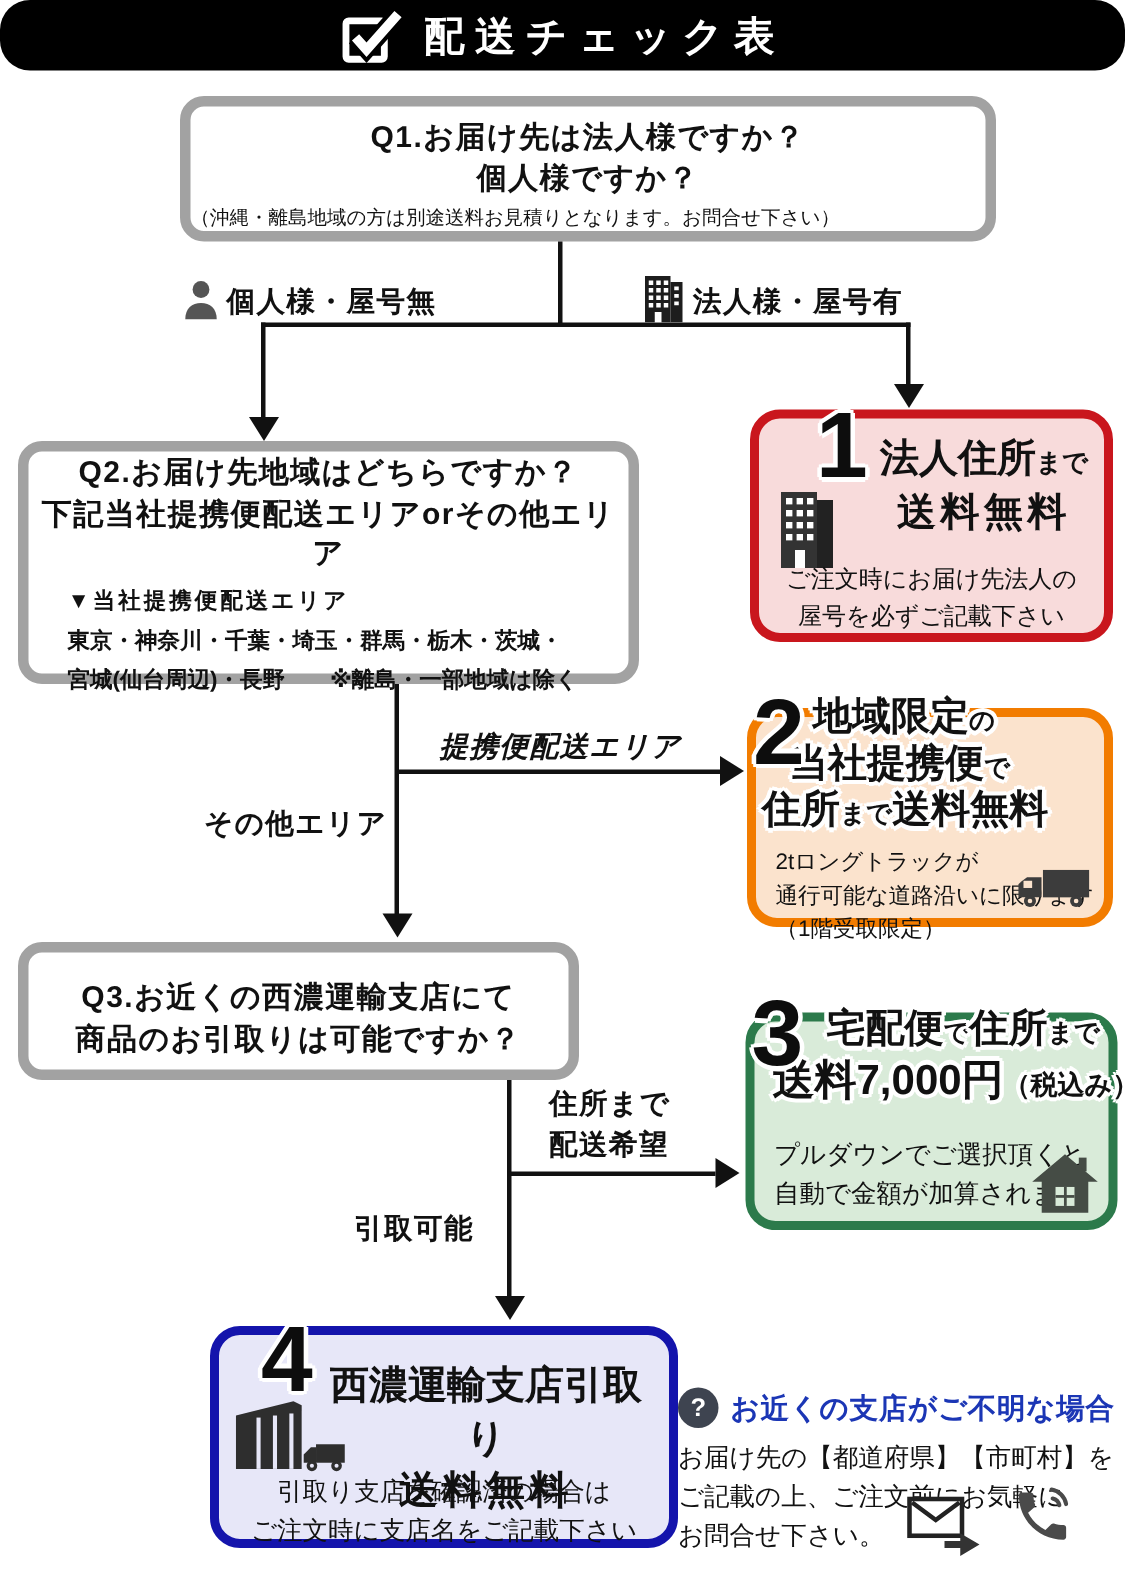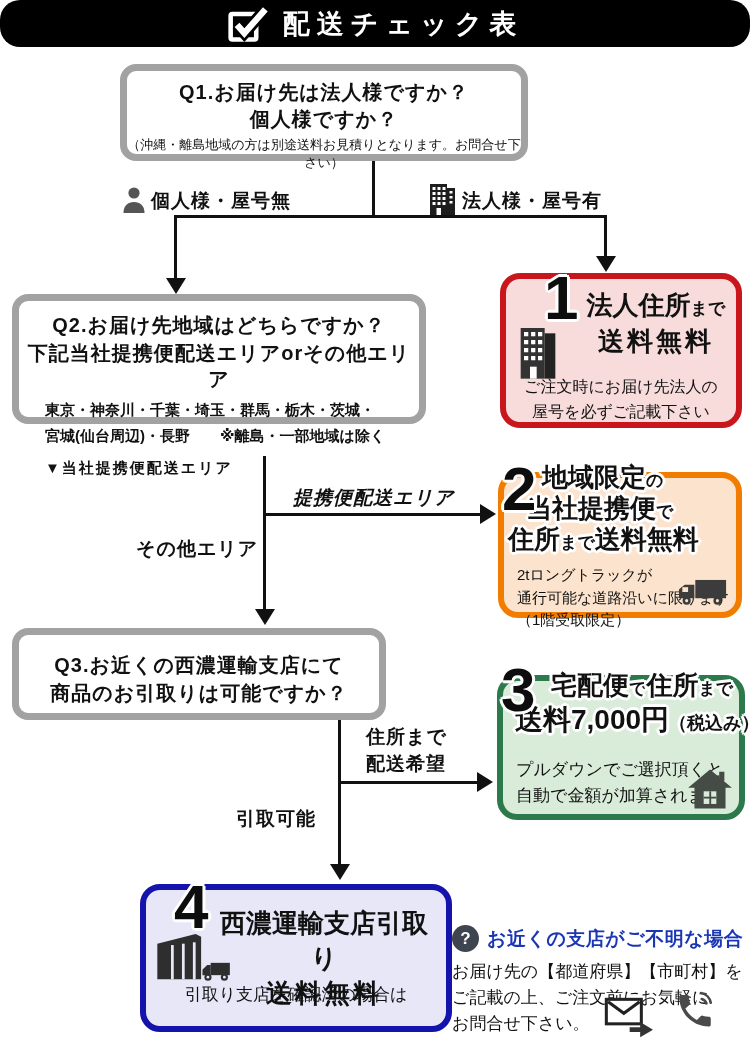--- a/index.html
+++ b/index.html
@@ -7,21 +7,21 @@
         font-family:"Liberation Sans","DejaVu Sans",sans-serif;color:#111;}
 
   
   .header{position:absolute;left:0;top:0;width:750px;height:47px;background:#000;
           display:flex;align-items:center;justify-content:center;border-radius:20px;}
   .header .ttl{color:#fff;font-size:27px;font-weight:bold;letter-spacing:7px;margin-left:14px;}
 
   
   .qbox{position:absolute;background:#fff;border:7px solid #a2a2a2;border-radius:16px;box-sizing:border-box;}
   .qbox .q-line{font-weight:bold;font-size:20px;text-align:center;line-height:1.45;letter-spacing:1px;}
-  .qbox .q-note{font-size:13px;text-align:center;margin-top:5px;letter-spacing:0;}
+  .qbox .q-note{font-size:13px;margin-top:5px;letter-spacing:0;}
 
   
   .rbox{position:absolute;border-style:solid;border-width:6px;border-radius:20px;box-sizing:border-box;}
   .box1{border-color:#c9161d;background:#f8dbdb;}
   .box2{border-color:#f27c00;background:#fbe3cd;}
   .box3{border-color:#2c7a4b;background:#d9ebd9;}
   .box4{border-color:#1414ac;background:#e7e7f8;}
   .num{position:absolute;font-weight:900;font-size:62px;line-height:1;color:#0d0d0d;z-index:5;}
   .outline{text-shadow:-2px -2px 0 #fff,-2px 0 0 #fff,-2px 2px 0 #fff,0 -2px 0 #fff,0 2px 0 #fff,
            2px -2px 0 #fff,2px 0 0 #fff,2px 2px 0 #fff,-3px 0 0 #fff,3px 0 0 #fff,0 -3px 0 #fff,0 3px 0 #fff;}
@@ -55,21 +55,21 @@
     <span class="icon">
       <svg width="42" height="38" viewBox="0 0 46 40">
         <rect x="4" y="9" width="28" height="28" rx="2" fill="none" stroke="#fff" stroke-width="5"></rect>
         <path d="M11 21 L19 30 L42 4" fill="none" stroke="#000" stroke-width="13" stroke-linecap="butt"></path>
         <path d="M11 21 L19 30 L42 4" fill="none" stroke="#fff" stroke-width="7" stroke-linecap="butt"></path>
       </svg>
     </span>
     <span class="ttl">配送チェック表</span>
   </div>
 
-  <div class="qbox" style="left:120px;top:64px;width:408px;height:97px;padding-top:7px;">
+  <div class="qbox" style="left:120px;top:64px;width:544px;height:97px;padding-top:7px;">
     <div class="q-line">Q1.お届け先は法人様ですか？</div>
     <div class="q-line" style="line-height:1.2;">個人様ですか？</div>
     <div class="q-note">（沖縄・離島地域の方は別途送料お見積りとなります。お問合せ下さい）</div>
   </div>
 
   <div class="vline" style="left:372px;top:161px;width:3px;height:56px;"></div>
   <div class="hline" style="left:174px;top:215px;width:433px;height:3px;"></div>
   <div class="vline" style="left:174px;top:215px;width:3px;height:64px;"></div>
   <div class="arr-d" style="left:166px;top:278px;"></div>
   <div class="vline" style="left:604px;top:215px;width:3px;height:42px;"></div>
@@ -135,28 +135,28 @@
     <div class="abs" style="left:68px;top:8px;width:164px;text-align:center;line-height:1.4;">
       <span class="h-big">法人住所</span><span class="h-sm">まで</span><br>
       <span class="h-big" style="letter-spacing:3px;">送料無料</span>
     </div>
     <div class="rbody abs" style="left:0;right:0;top:96px;">
       <span>ご注文時にお届け先法人の</span><br>
       <span>屋号を必ずご記載下さい</span>
     </div>
   </div>
 
-  <div class="qbox" style="left:12px;top:294px;width:414px;height:130px;padding-top:10px;">
+  <div class="qbox" style="left:12px;top:294px;width:414px;height:162px;">
     <div class="q-line">Q2.お届け先地域はどちらですか？</div>
     <div class="q-line" style="line-height:1.3;">下記当社提携便配送エリアorその他エリア</div>
+    <div style="padding-left:26px;margin-top:9px;font-size:15px;font-weight:bold;letter-spacing:2px;">▼当社提携便配送エリア</div>
     <div style="padding-left:26px;margin-top:5px;font-size:15px;font-weight:bold;line-height:1.75;">
       <span>東京・神奈川・千葉・埼玉・群馬・栃木・茨城・</span><br>
       <span>宮城(仙台周辺)・長野　　※離島・一部地域は除く</span>
     </div>
-    <div style="padding-left:26px;margin-top:9px;font-size:15px;font-weight:bold;letter-spacing:2px;">▼当社提携便配送エリア</div>
   </div>
 
   <div class="vline" style="left:263px;top:456px;width:3px;height:154px;"></div>
   <div class="arr-d" style="left:255px;top:609px;"></div>
   <div class="hline" style="left:264px;top:513px;width:216px;height:3px;"></div>
   <div class="arr-r" style="left:480px;top:504px;"></div>
   <div class="flow-label" style="left:293px;top:485px;font-style:italic;">提携便配送エリア</div>
   <div class="flow-label" style="left:136px;top:536px;">その他エリア</div>
 
   <div class="rbox box2" style="left:498px;top:472px;width:244px;height:146px;">
@@ -235,20 +235,21 @@
         <rect x="41" y="24" width="14" height="9" fill="#2e2e2e"></rect>
         <path d="M36 28 L38.5 25.5 H41 V33 H35 V29 Z" fill="#2e2e2e"></path>
         <circle cx="39" cy="34.5" r="2.6" fill="#2e2e2e"></circle>
           <circle cx="39" cy="34.5" r="1" fill="#e7e7f8"></circle>
         <circle cx="51" cy="34.5" r="2.6" fill="#2e2e2e"></circle>
           <circle cx="51" cy="34.5" r="1" fill="#e7e7f8"></circle>
       </svg>
     </span>
     <div class="rbody abs" style="left:0;right:0;top:92px;font-size:17px;">
       <span>引取り支店を確認済の場合は</span><br>
+      <span>ご注文時に支店名をご記載下さい</span>
     </div>
   </div>
 
   <div class="contact">
     <div class="head">
       <div class="qcircle">?</div>
       <div class="txt">お近くの支店がご不明な場合</div>
     </div>
     <div class="cbody">
       <span>お届け先の【都道府県】【市町村】を</span><br>

